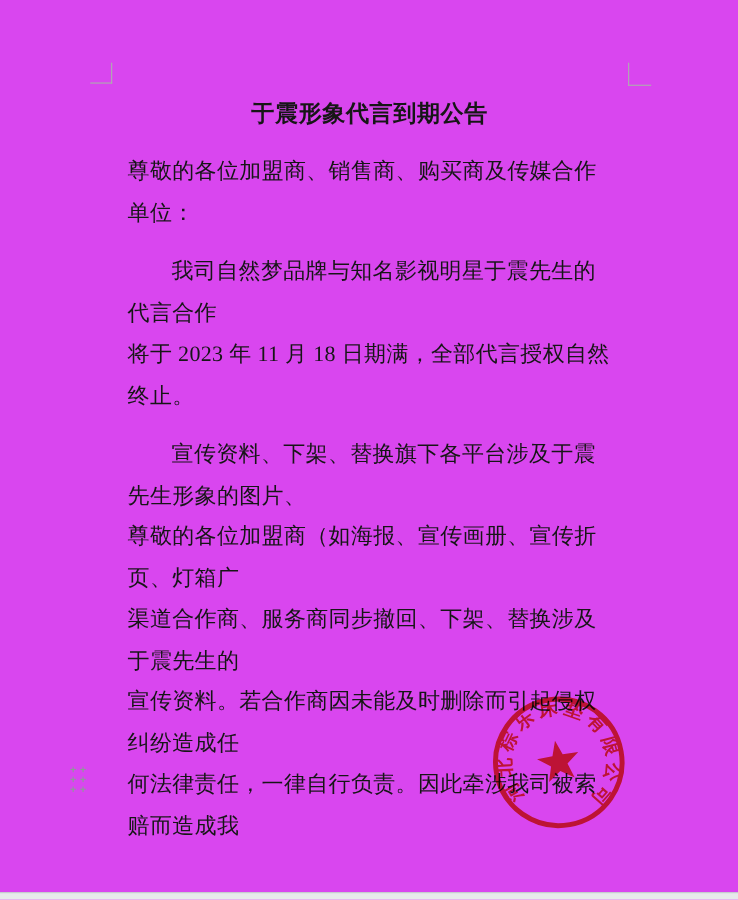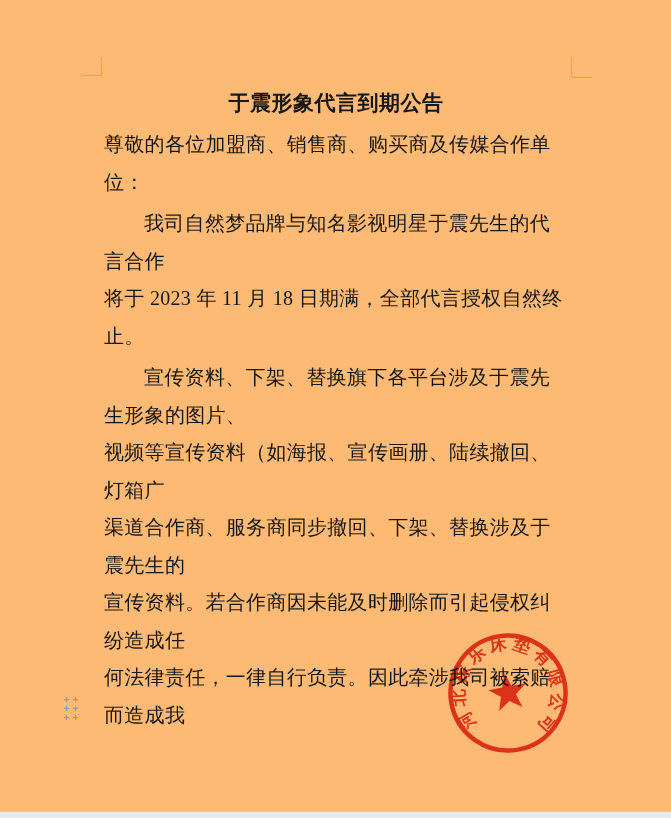--- a/index.html
+++ b/index.html
@@ -1,20 +1,20 @@
 <!DOCTYPE html>
 <html><head>
 <meta charset="utf-8">
 <style>
   html, body { margin: 0; padding: 0; background: #ffffff; }
   .page {
     position: relative;
     width: 671px;
     height: 818px;
-    background: #fdba74;
+    background: #d946ef;
     overflow: hidden;
     font-family: "Liberation Serif", "DejaVu Serif", serif;
     color: #161616;
   }
   
   .content {
     position: absolute;
     left: 100px;
     top: 84px;
     width: 472px;
@@ -22,21 +22,21 @@
     line-height: 37.5px;
     letter-spacing: 0.3px;
   }
   .doc-title {
     text-align: center;
     font-weight: bold;
     font-size: 21px;
     line-height: 38px;
     letter-spacing: 0.5px;
   }
-  .para { margin: 4px; }
+  .para { margin: 16px; }
   .para.indent > div:first-child { text-indent: 2em; }
 
   
   .crop-tl {
     position: absolute; left: 82px; top: 57px; width: 19px; height: 18px;
     border-right: 1px solid #adadad; border-bottom: 1px solid #adadad;
   }
   .crop-tr {
     position: absolute; left: 571px; top: 57px; width: 20px; height: 20px;
     border-left: 1px solid #adadad; border-bottom: 1px solid #adadad;
@@ -95,21 +95,21 @@
 
     <div class="para">尊敬的各位加盟商、销售商、购买商及传媒合作单位：</div>
 
     <div class="para indent">
         <div>我司自然梦品牌与知名影视明星于震先生的代言合作</div>
         <div>将于 2023 年 11 月 18 日期满，全部代言授权自然终止。</div>
       </div>
 
     <div class="para indent">
         <div>宣传资料、下架、替换旗下各平台涉及于震先生形象的图片、</div>
-        <div>视频等宣传资料（如海报、宣传画册、陆续撤回、灯箱广</div>
+        <div>尊敬的各位加盟商（如海报、宣传画册、宣传折页、灯箱广</div>
         <div>渠道合作商、服务商同步撤回、下架、替换涉及于震先生的</div>
         <div>宣传资料。若合作商因未能及时删除而引起侵权纠纷造成任</div>
         <div>何法律责任，一律自行负责。因此牵涉我司被索赔而造成我</div>
       </div>
 
   </div>
 
   <div class="format-marks">
     <div class="cross"></div>
     <div class="cross"></div>

